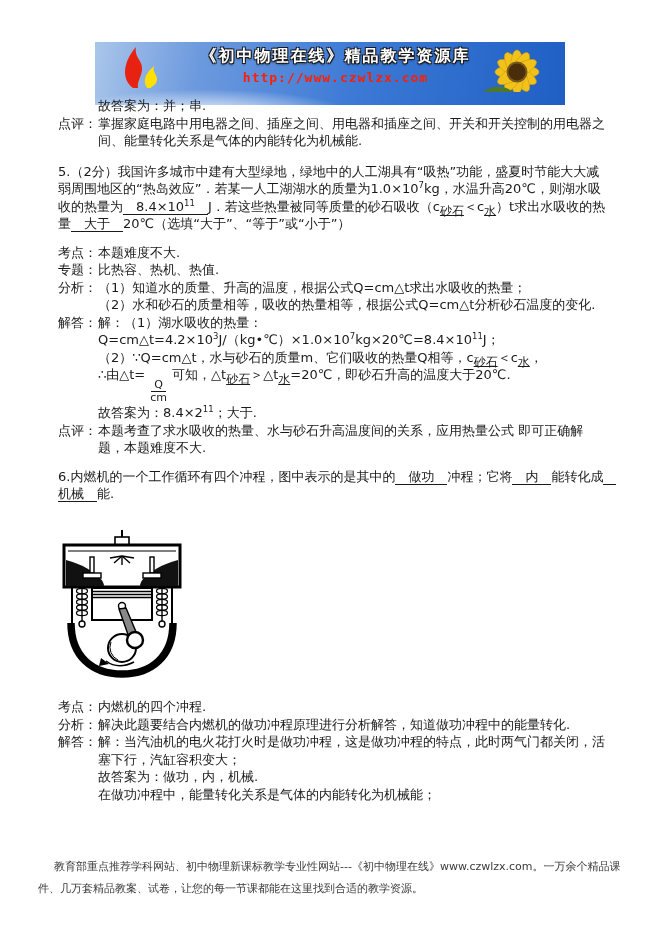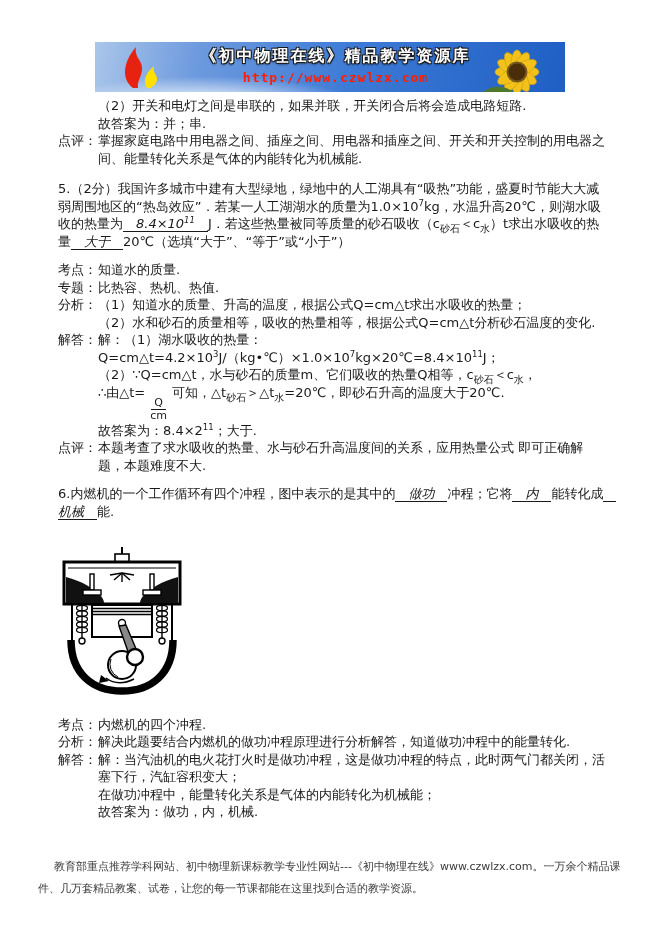--- a/index.html
+++ b/index.html
@@ -3,21 +3,21 @@
 <meta charset="utf-8">
 <style>
   html,body{margin:0;padding:0;}
   body{
     width:661px;height:936px;position:relative;overflow:hidden;
     background:#ffffff;color:#1a1a1a;
     font-family:"DejaVu Sans",sans-serif;
   }
   
   .banner{
-    position:absolute;left:95px;top:42px;width:470px;height:50px;
+    position:absolute;left:95px;top:42px;width:470px;height:63px;
     background:linear-gradient(100deg,#aac6ea 0%,#6d9ade 22%,#3d7ad6 55%,#1f5fc4 100%);
     overflow:hidden;
   }
   .banner .cloud{
     position:absolute;left:-10px;bottom:-10px;width:270px;height:26px;
     background:radial-gradient(ellipse at 45% 100%,rgba(255,255,255,.95) 0%,rgba(255,255,255,0) 70%);
   }
   .banner-logo{position:absolute;left:16px;top:2px;}
   .banner-textbox{position:absolute;left:98px;top:4px;width:285px;text-align:center;}
   .banner-title{
@@ -33,22 +33,22 @@
   .doc{
     position:absolute;left:0;top:97px;right:0;
     padding:0 54px 0 58px;
     font-size:13px;line-height:17.5px;
   }
   .line{display:flex;align-items:flex-start;}
   .line .label{flex:0 0 40px;}
   .line .content{flex:1 1 auto;min-width:0;}
   .line.indent{padding-left:40px;}
   sup{font-size:8.5px;line-height:0;vertical-align:super;}
-  sub{font-size:10px;line-height:0;vertical-align:sub;}
-  .u{border-bottom:1px solid #1a1a1a;padding-bottom:0px;font-style:italic;}
+  sub{font-size:12px;line-height:0;vertical-align:sub;text-decoration:underline;}
+  .u{border-bottom:1px solid #1a1a1a;padding-bottom:0px;}
   .frac{
     display:inline-flex;flex-direction:column;align-items:center;
     vertical-align:-9px;line-height:1.1;font-size:11px;margin:0 2px;
   }
   .frac .num{padding:0 3px;border-bottom:1px solid #1a1a1a;}
   .frac .den{padding:0 3px;}
   .figure{margin:26px 0 15px 0;}
   
   .footer{
     position:absolute;left:38px;top:856px;width:590px;
@@ -82,37 +82,34 @@
         </g>
         <circle r="9.5" fill="#4a2e0c"></circle>
         <circle r="9.5" fill="none" stroke="#7a5a1a" stroke-width="2"></circle>
       </g>
       <path d="M10,50 C20,42 34,44 40,50 Z" fill="#4c7a2a"></path>
     </svg>
   </div>
 
   <div class="doc">
       <div class="line indent">
-        <span class="content"><span>（2）开关和电灯之间是串联的，如果并联，开关闭合后将会造成电路短路.</span></span>
-      </div>
-      <div class="line indent">
         <span class="content"><span>故答案为：并；串.</span></span>
       </div>
       <div class="line">
         <span class="label">点评：</span>
         <span class="content"><span>掌握家庭电路中用电器之间、插座之间、用电器和插座之间、开关和开关控制的用电器之间、能量转化关系是气体的内能转化为机械能.</span></span>
       </div>
       <div style="height: 13px;"></div>
       <div class="line">
         <span class="content"><span>5.（2分）我国许多城市中建有大型绿地，绿地中的人工湖具有“吸热”功能，盛夏时节能大大减弱周围地区的“热岛效应”．若某一人工湖湖水的质量为1.0×10</span><sup>7</sup><span>kg，水温升高20℃，则湖水吸收的热量为</span><span class="u"><span>　8.4×10</span><sup>11</sup><span>　</span></span><span>J．若这些热量被同等质量的砂石吸收（c</span><sub>砂石</sub><span>＜c</span><sub>水</sub><span>）t求出水吸收的热量</span><span class="u">　大于　</span><span>20℃（选填“大于”、“等于”或“小于”）</span></span>
       </div>
       <div style="height: 11px;"></div>
       <div class="line">
         <span class="label">考点：</span>
-        <span class="content"><span>知道水的质量.</span></span>
+        <span class="content"><span>本题难度不大.</span></span>
       </div>
       <div class="line">
         <span class="label">专题：</span>
         <span class="content"><span>比热容、热机、热值.</span></span>
       </div>
       <div class="line">
         <span class="label">分析：</span>
         <span class="content"><span>（1）知道水的质量、升高的温度，根据公式Q=cm△t求出水吸收的热量；</span></span>
       </div>
       <div class="line">
@@ -222,24 +219,24 @@
       <div class="line">
         <span class="label">分析：</span>
         <span class="content"><span>解决此题要结合内燃机的做功冲程原理进行分析解答，知道做功冲程中的能量转化.</span></span>
       </div>
       <div class="line">
         <span class="label">解答：</span>
         <span class="content"><span>解：当汽油机的电火花打火时是做功冲程，这是做功冲程的特点，此时两气门都关闭，活塞下行，汽缸容积变大；</span></span>
       </div>
       <div class="line">
         <span class="label"></span>
+        <span class="content"><span>故答案为：做功，内，机械.</span></span>
+      </div>
+      <div class="line">
+        <span class="label"></span>
         <span class="content"><span>在做功冲程中，能量转化关系是气体的内能转化为机械能；</span></span>
-      </div>
-      <div class="line">
-        <span class="label"></span>
-        <span class="content"><span>故答案为：做功，内，机械.</span></span>
       </div>
     </div>
 
   <div class="footer">
     <span>教育部重点推荐学科网站、初中物理新课标教学专业性网站---《初中物理在线》www.czwlzx.com。一万余个精品课件、几万套精品教案、试卷，让您的每一节课都能在这里找到合适的教学资源。</span>
   </div>
 </div>
 
 </body></html>

